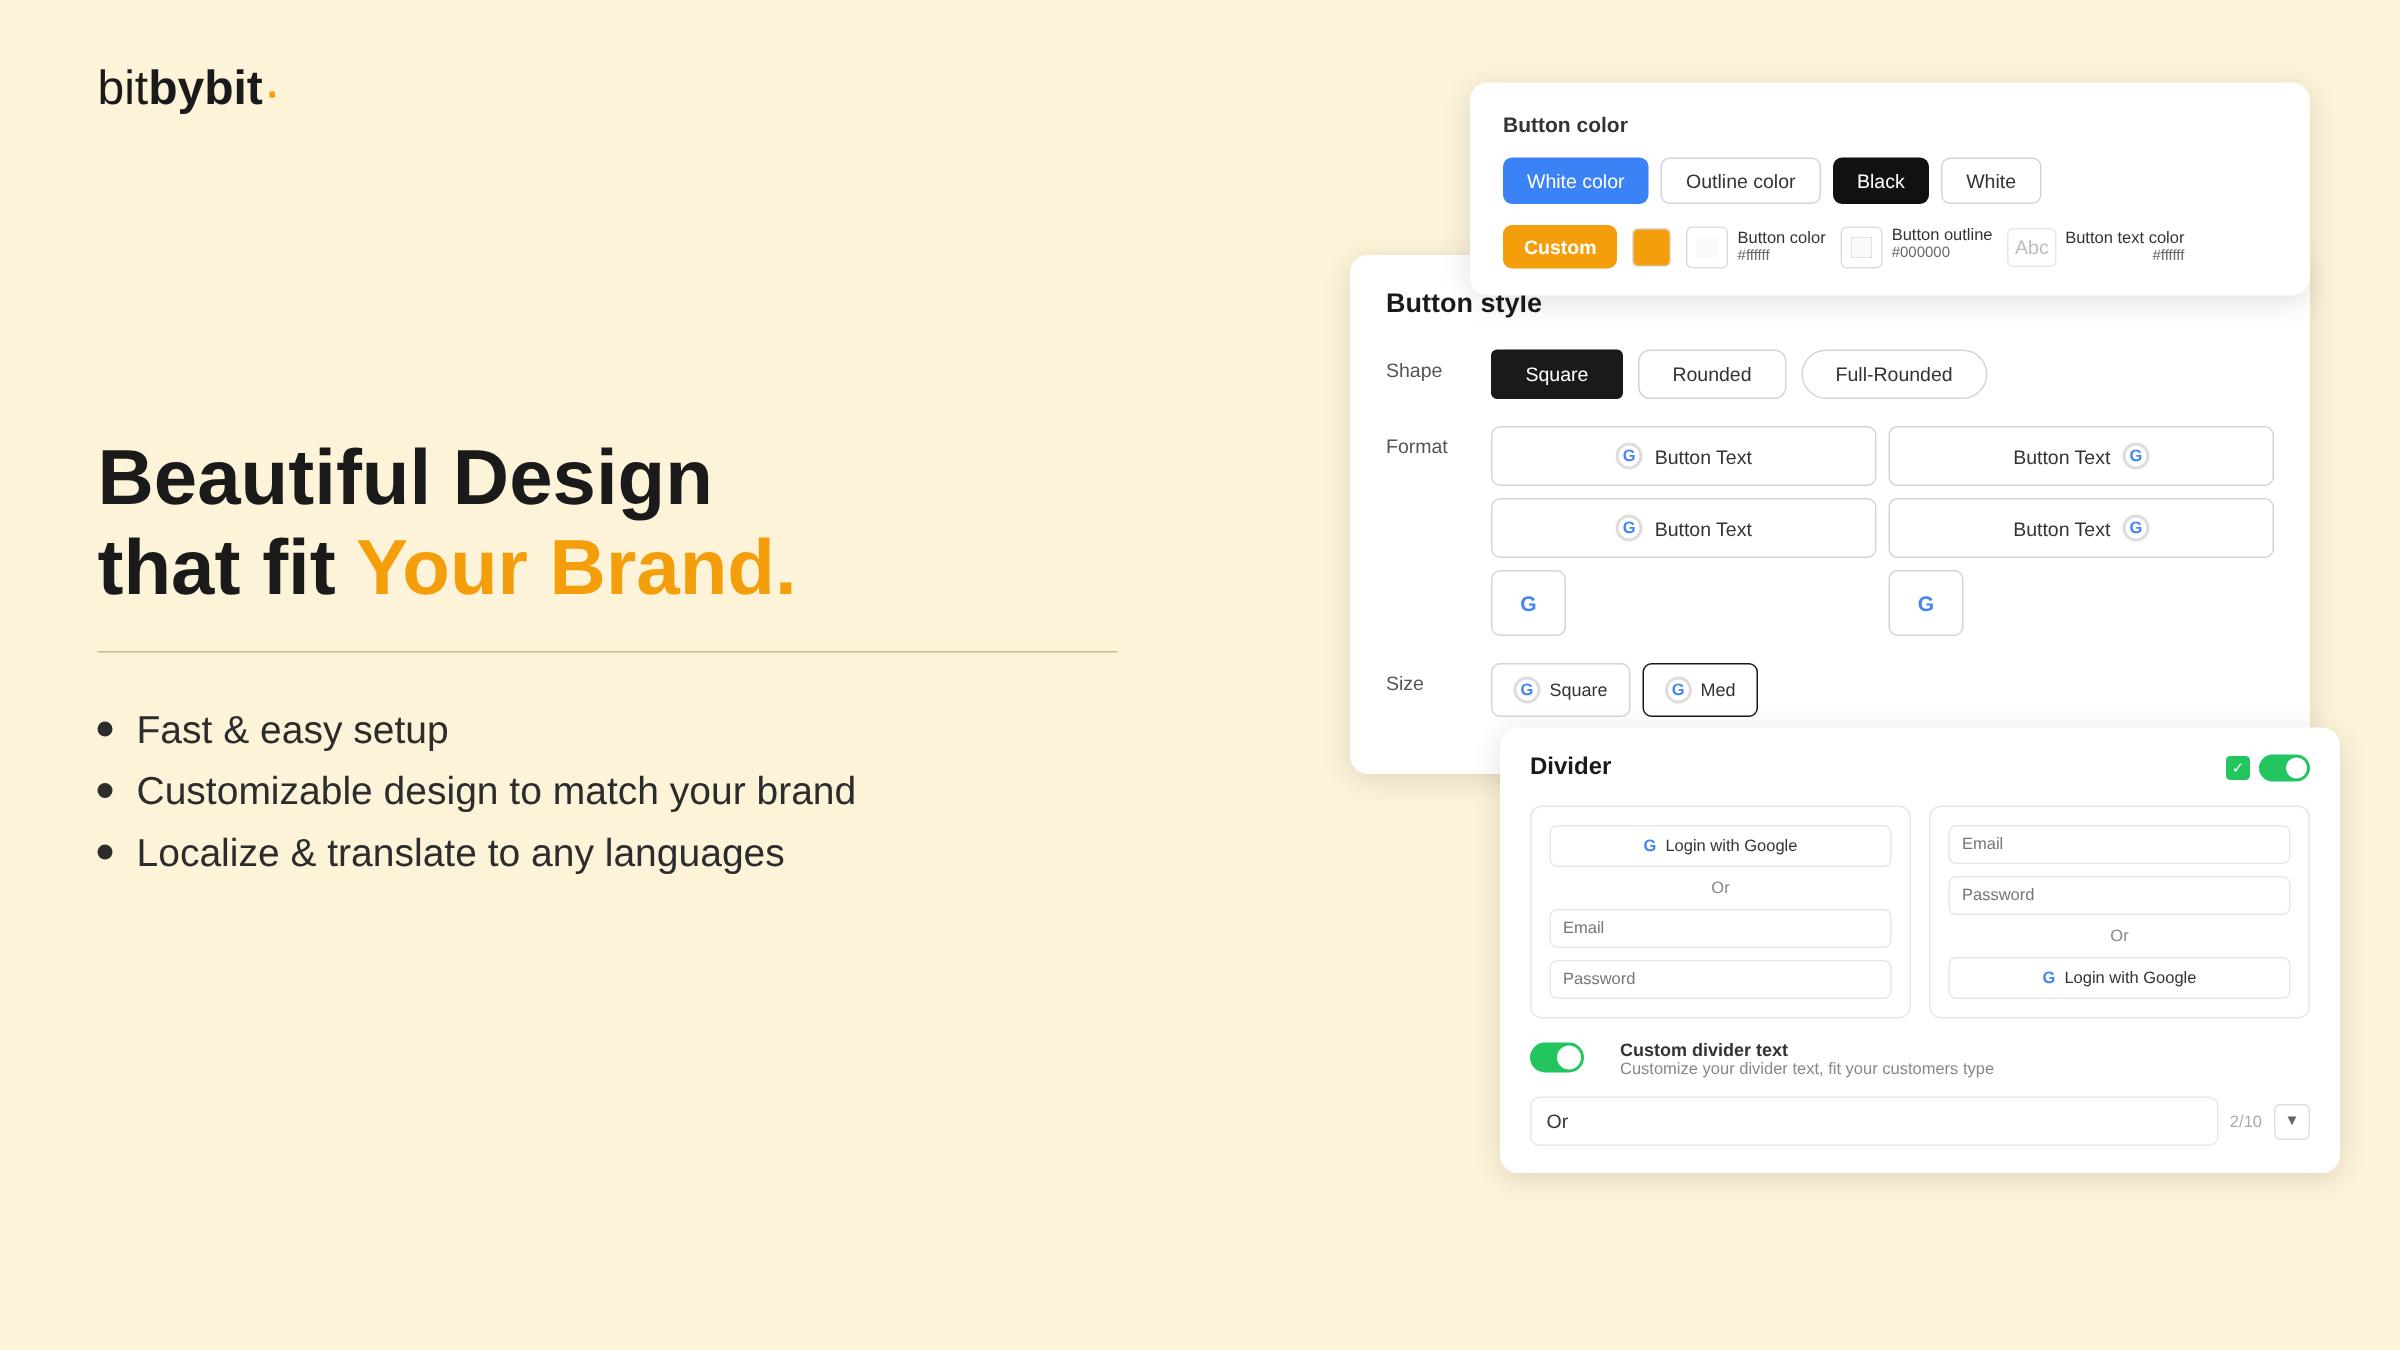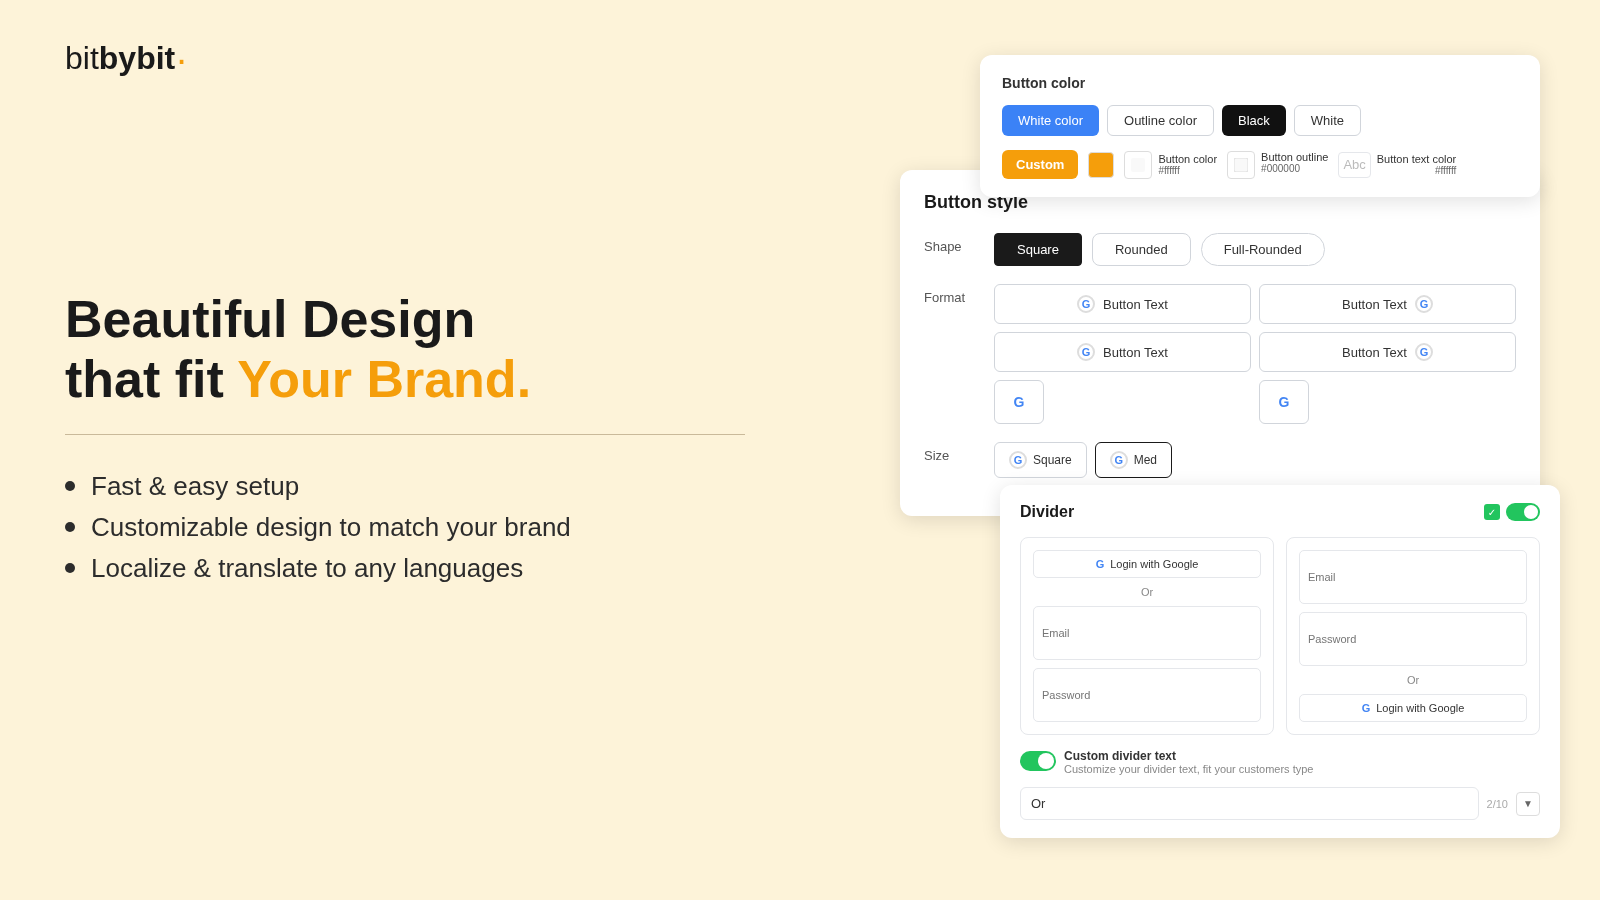--- a/index.html
+++ b/index.html
@@ -375,21 +375,21 @@
       padding: 12px;
       display: flex;
       flex-direction: column;
       gap: 8px;
     }
 
     .preview-input {
       width: 100%;
       border: 1.5px solid #e5e7eb;
       border-radius: 5px;
-      padding: 20px 8px;
+      padding: 6px 8px;
       font-size: 11px;
       color: #aaa;
       background: white;
     }
 
     .preview-or {
       text-align: center;
       font-size: 11px;
       color: #888;
     }
@@ -404,21 +404,21 @@
       border-radius: 5px;
       font-size: 11px;
       color: #333;
       background: white;
       cursor: pointer;
     }
 
     .custom-divider-section {
       display: flex;
       align-items: flex-start;
-      gap: 8px;
+      gap: 24px;
       margin-bottom: 12px;
     }
 
     .custom-toggle {
       width: 36px;
       height: 20px;
       background: #22c55e;
       border-radius: 10px;
       position: relative;
       flex-shrink: 0;

